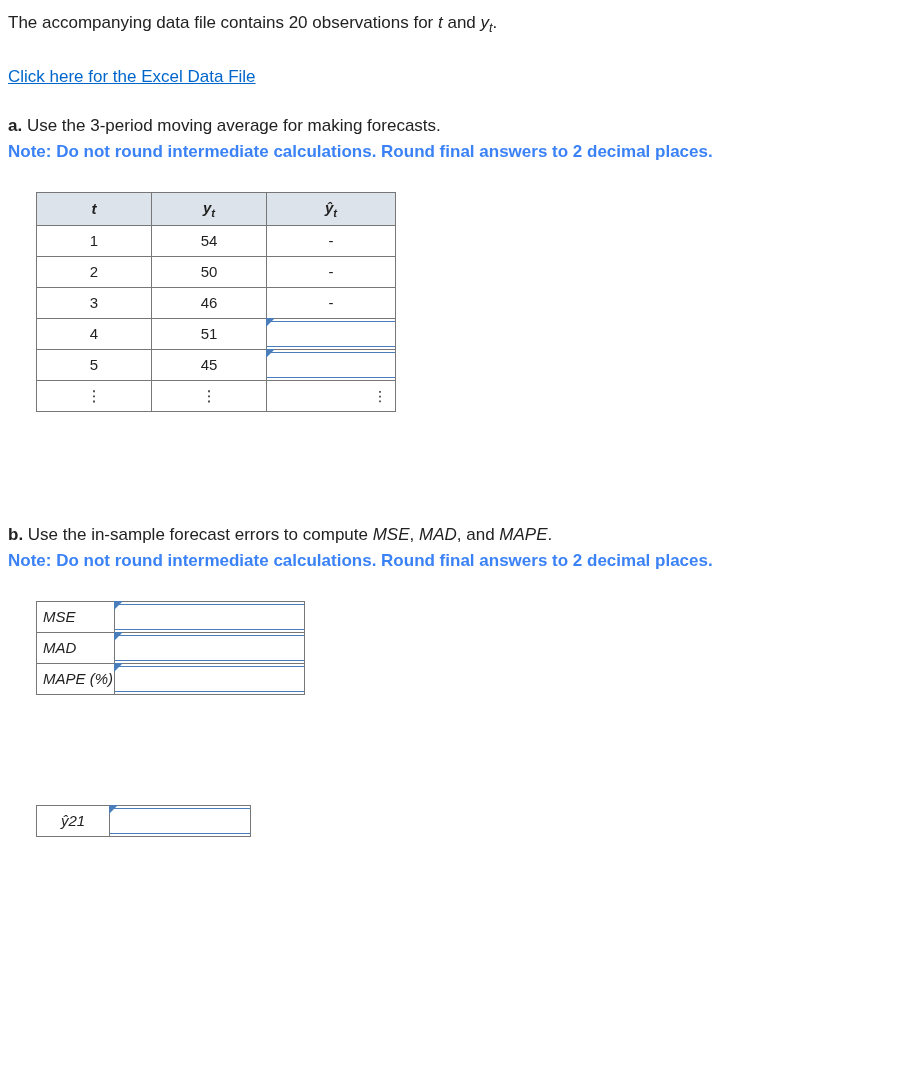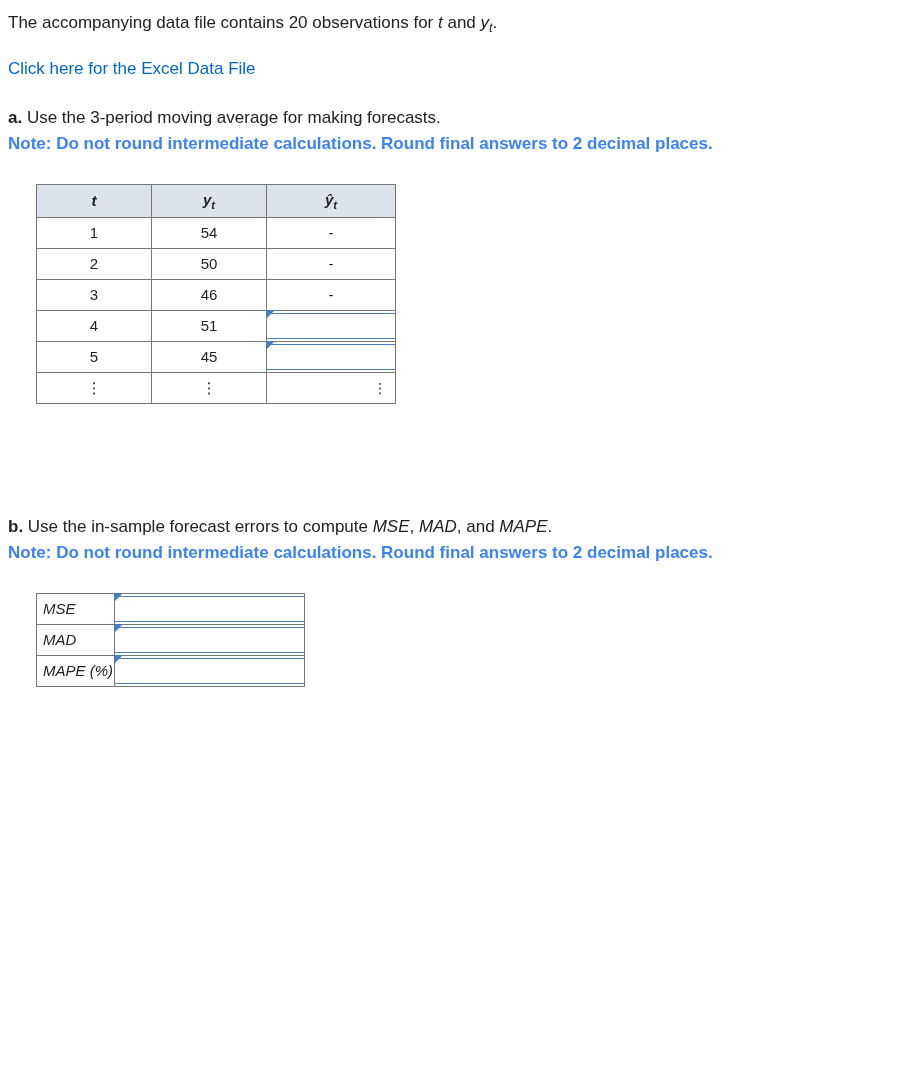--- a/index.html
+++ b/index.html
@@ -5,23 +5,24 @@
   body {
     font-family: Arial, Helvetica, sans-serif;
     font-size: 17px;
     color: #222;
     margin: 0;
     padding: 10px 8px;
     width: 901px;
     box-sizing: border-box;
     line-height: 1.5;
   }
-  .intro { margin-bottom: 18px; }
+  .intro { margin-bottom: 26px; }
   .link {
     color: #0066cc;
+    text-decoration: underline;
     cursor: pointer;
     display: inline-block;
     margin-bottom: 24px;
     text-align: right;
   }
   .section { margin-bottom: 110px; }
   .part-label { font-weight: bold; }
   .note {
     color: #3b82f6;
     font-weight: bold;
@@ -205,16 +206,24 @@
         <td class="input-cell"><span class="tick"></span><input class="input-field" value="" style=""></td>
       </tr>
     </tbody>
       </table>
   </div>
 </div>
 
 
 <div>
 
+  <table class="single">
+    <tbody>
+        <tr>
+      <td class="col-lbl">ŷ21</td>
+      <td class="col-inp input-cell"><span class="tick"></span><input class="input-field" value="" style=""></td>
+    </tr>
+  </tbody>
+    </table>
 </div>
 
 
 
 
 </body></html>

